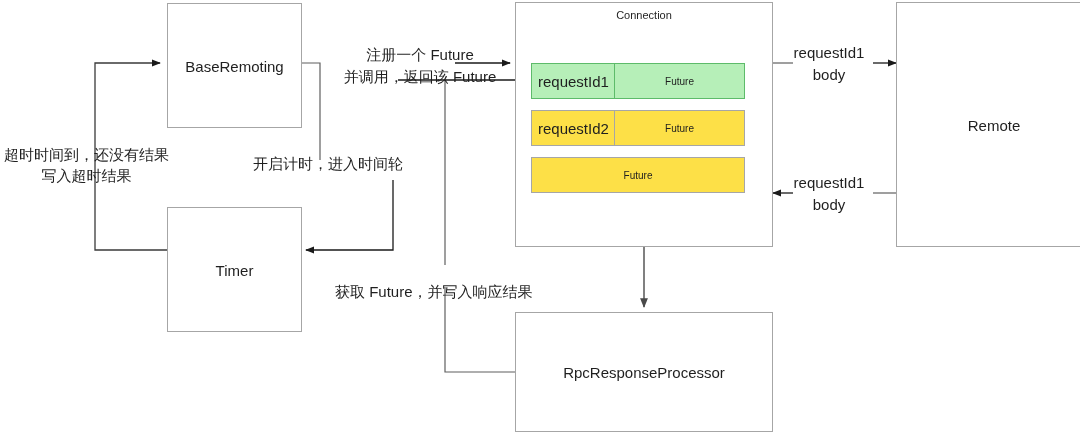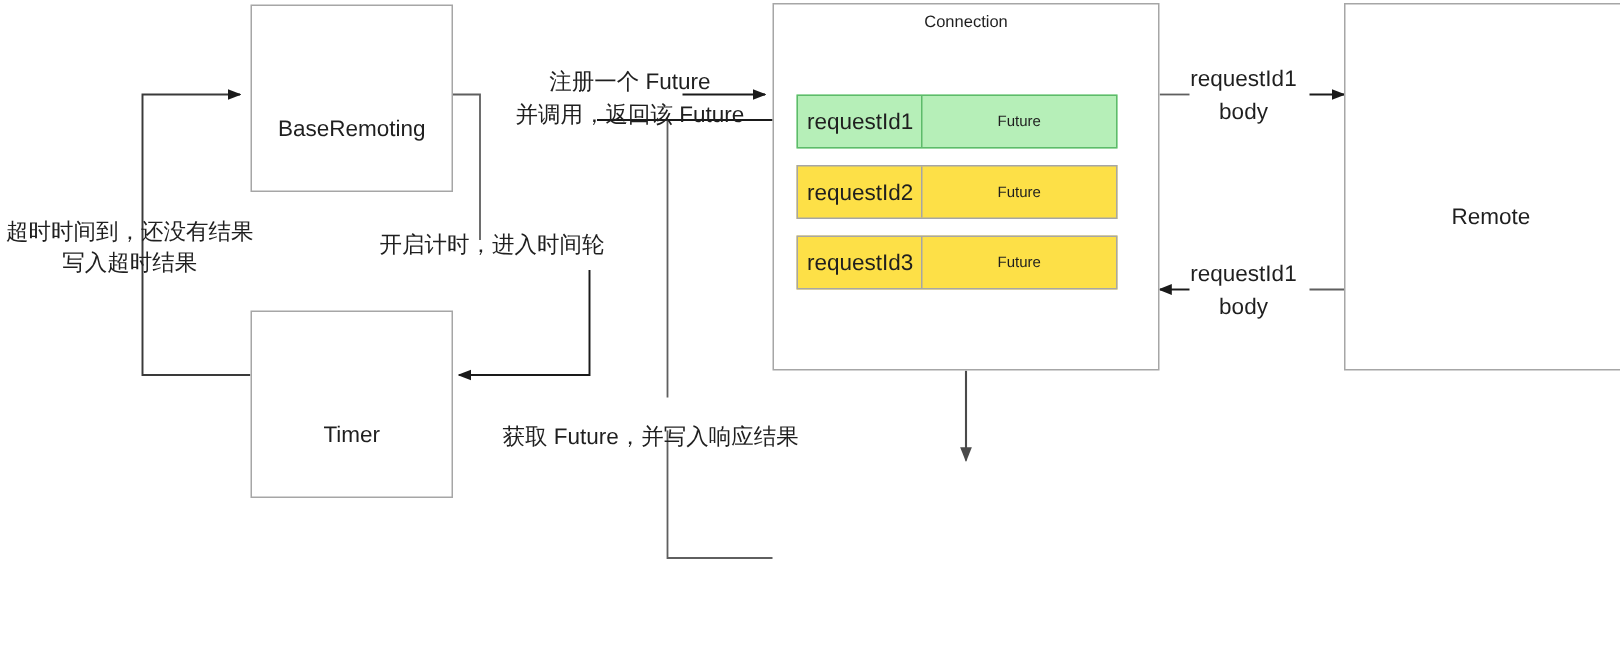--- a/index.html
+++ b/index.html
@@ -30,21 +30,20 @@
     background: #ffffff;
   }
   .node-label {
     position: absolute;
     left: 0;
     right: 0;
     text-align: center;
     color: #1f1f1f;
     font-size: 15px;
     white-space: nowrap;
-    margin-top: 20px;
   }
   .node-label.centered {
     top: 50%;
     transform: translateY(-50%);
   }
   .conn-title {
     position: absolute;
     left: 0;
     right: 0;
     top: 6px;
@@ -147,28 +146,30 @@
 
   <div class="entry highlight" style="left:531px; top:63px; width:214px;">
     <div class="key">requestId1</div>
     <div class="val">Future</div>
   </div>
   <div class="entry" style="left:531px; top:110px; width:214px;">
     <div class="key">requestId2</div>
     <div class="val">Future</div>
   </div>
   <div class="entry" style="left:531px; top:157px; width:214px;">
-    <div class="key">requestId3</div>
     <div class="val">Future</div>
   </div>
 
   <div class="node" style="left:896px; top:2px; width:196px; height:245px;">
     <div class="node-label centered">Remote</div>
   </div>
 
+  <div class="node" style="left:515px; top:312px; width:258px; height:120px;">
+    <div class="node-label centered">RpcResponseProcessor</div>
+  </div>
 
   <div class="edge-label lft" style="left:4px; top:144px;">
     <div>超时时间到，还没有结果</div>
     <div style="text-align:center;font-family:Liberation Serif, serif;">写入超时结果</div>
   </div>
 
   <div class="edge-label ctr" style="left:330px; top:44px; width:180px;">
     <div>注册一个 Future</div>
     <div>并调用，返回该 Future</div>
   </div>

